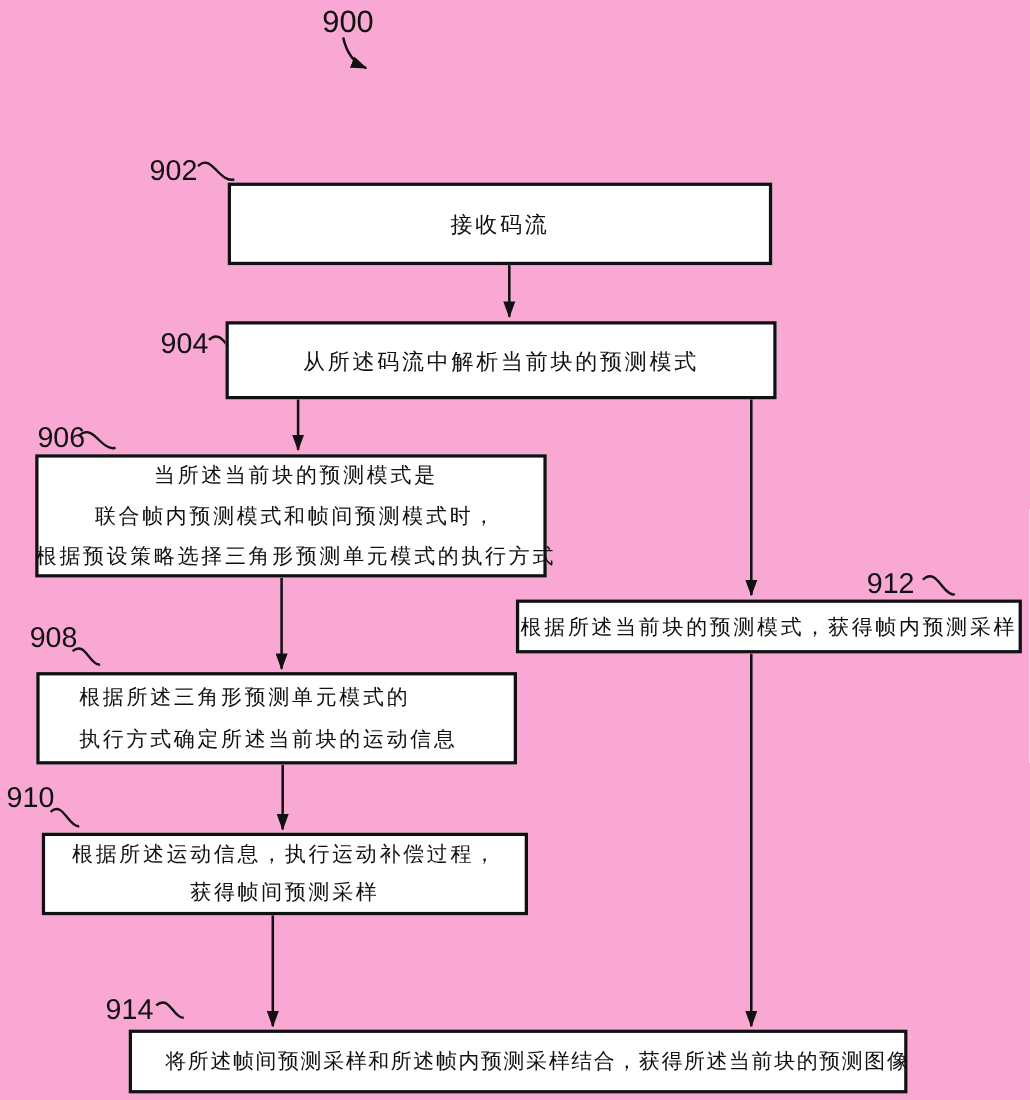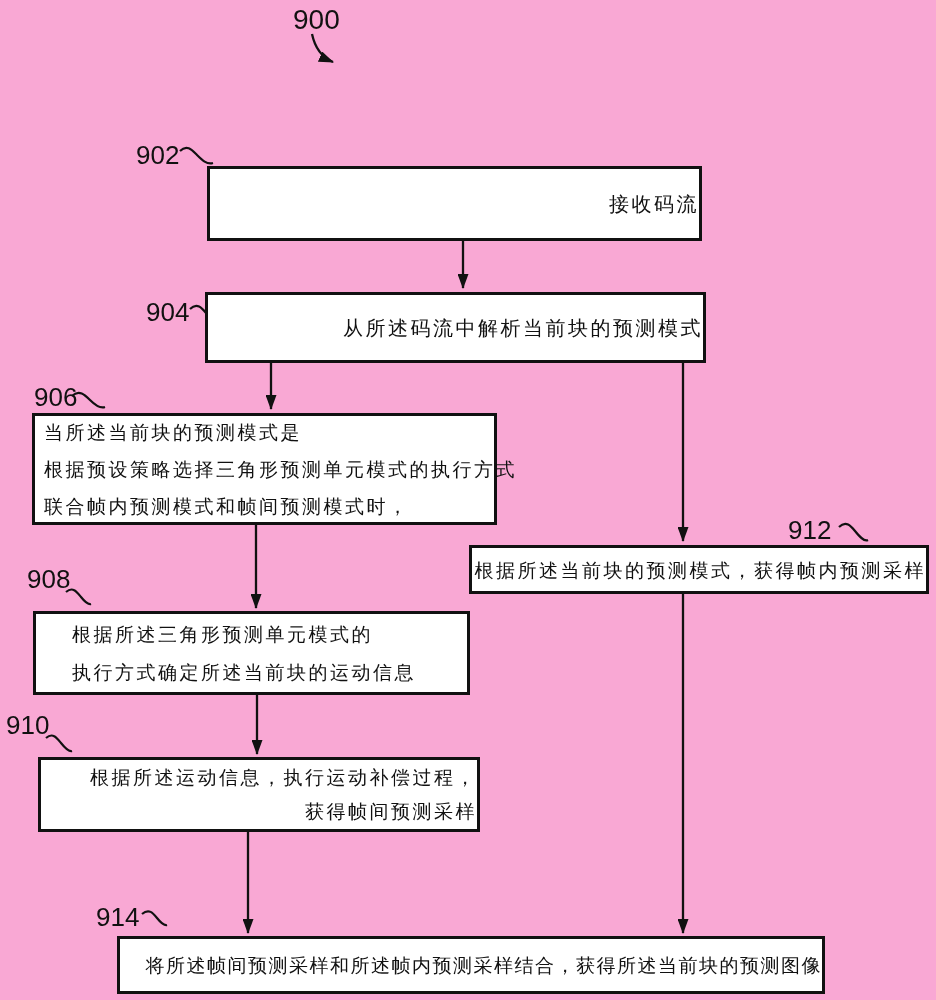--- a/index.html
+++ b/index.html
@@ -25,21 +25,21 @@
     pointer-events: none;
   }
   .flow-box {
     position: absolute;
     border: 3px solid #111111;
     background: #ffffff;
     box-sizing: border-box;
     display: flex;
     flex-direction: column;
     justify-content: center;
-    align-items: flex-end;
+    align-items: center;
     font-size: 19px;
     letter-spacing: 2.5px;
     line-height: 36px;
     text-align: center;
   }
   .flow-box.left-align {
     align-items: flex-start;
     text-align: left;
   }
   .ref-label {
@@ -93,24 +93,24 @@
   <div class="flow-box" style="left:207px; top:166px; width:495px; height:75px; font-size:20px;">
     <span class="box-line">接收码流</span>
   </div>
 
   <div class="ref-label" style="left:146px; top:299px;">904</div>
   <div class="flow-box" style="left:205px; top:292px; width:501px; height:71px; font-size:20px;">
     <span class="box-line">从所述码流中解析当前块的预测模式</span>
   </div>
 
   <div class="ref-label" style="left:34px; top:384px;">906</div>
-  <div class="flow-box left-align" style="left:32px; top:413px; width:465px; height:112px; padding-left:9px; line-height:37px;">
+  <div class="flow-box left-align" style="left:32px; top:413px; width:465px; height:112px; padding-left:9px; line-height:37px;align-items:center;">
     <span class="box-line">当所述当前块的预测模式是</span>
+    <span class="box-line">联合帧内预测模式和帧间预测模式时，</span>
     <span class="box-line">根据预设策略选择三角形预测单元模式的执行方式</span>
-    <span class="box-line">联合帧内预测模式和帧间预测模式时，</span>
   </div>
 
   <div class="ref-label" style="left:27px; top:566px;">908</div>
   <div class="flow-box left-align" style="left:33px; top:611px; width:437px; height:84px; padding-left:36px; line-height:38px;">
     <span class="box-line">根据所述三角形预测单元模式的</span>
     <span class="box-line">执行方式确定所述当前块的运动信息</span>
   </div>
 
   <div class="ref-label" style="left:6px; top:712px;">910</div>
   <div class="flow-box" style="left:38px; top:757px; width:442px; height:75px; line-height:34px;font-family:Liberation Serif, serif;">

